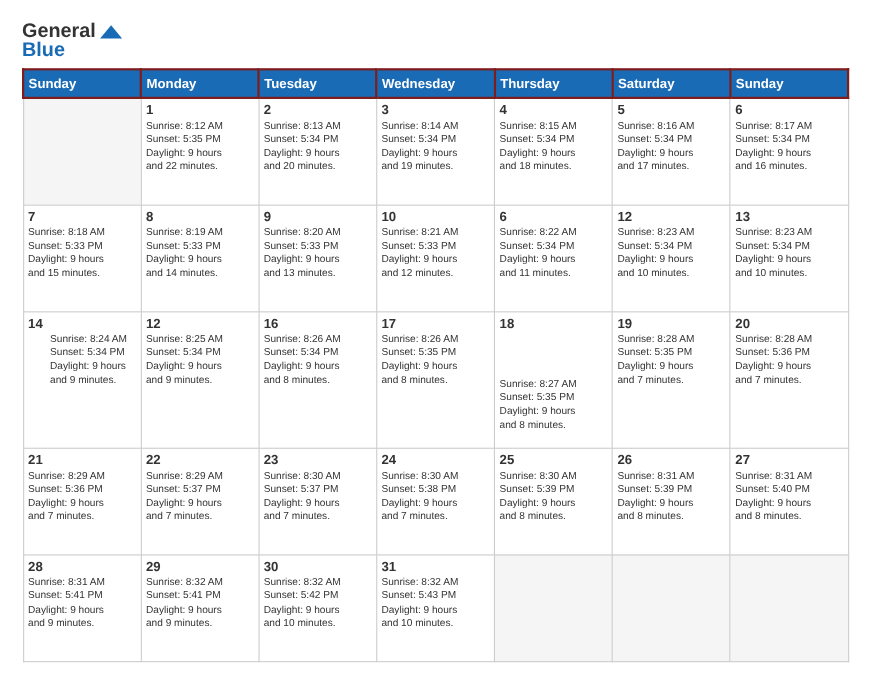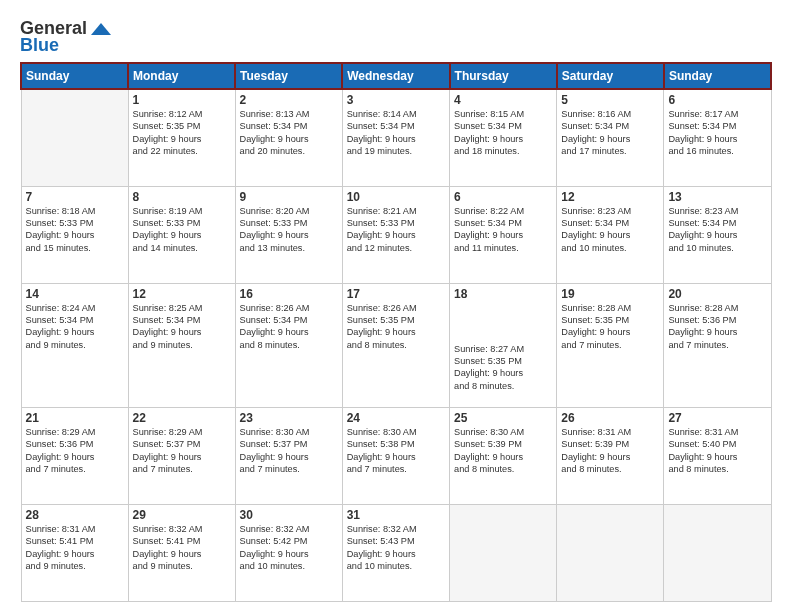--- a/index.html
+++ b/index.html
@@ -205,21 +205,21 @@
             <span class="day-num">13</span>
             <div class="day-info" style="white-space: pre-line;">Sunrise: 8:23 AM
 Sunset: 5:34 PM
 Daylight: 9 hours
 and 10 minutes.</div>
           </td>
         </tr>
         <tr>
           <td>
             <span class="day-num">14</span>
-            <div class="day-info" style="white-space: pre-line;">Sunrise: 8:24 AM
+            <div class="day-info" style="white-space: pre-line; margin-left: 20px;">Sunrise: 8:24 AM
 Sunset: 5:34 PM
 Daylight: 9 hours
 and 9 minutes.</div>
           </td>
           <td>
             <span class="day-num">12</span>
             <div class="day-info" style="white-space: pre-line;">Sunrise: 8:25 AM
 Sunset: 5:34 PM
 Daylight: 9 hours
 and 9 minutes.</div>

